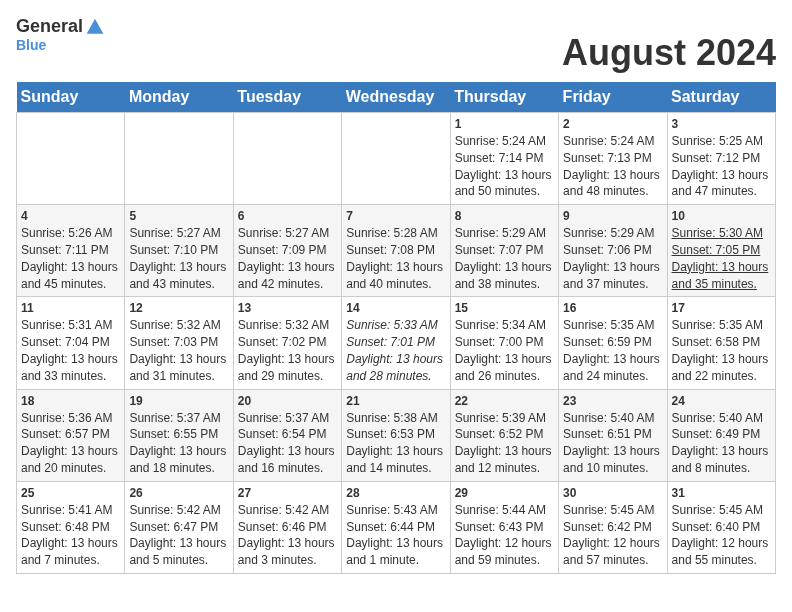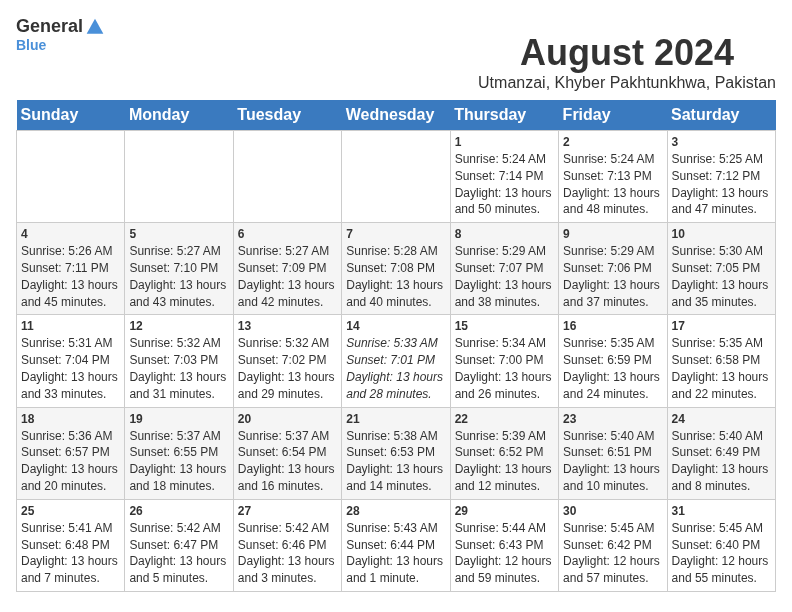--- a/index.html
+++ b/index.html
@@ -102,21 +102,20 @@
     <div class="logo-text">
       <span class="logo-general">General</span>
       <svg class="logo-icon" viewBox="0 0 24 24">
         <polygon points="12,2 22,20 2,20" fill="#4a90d9"></polygon>
       </svg>
     </div>
     <span class="logo-blue">Blue</span>
   </div>
   <div class="title-area">
     <div class="main-title">August 2024</div>
-    <div class="subtitle">Utmanzai, Khyber Pakhtunkhwa, Pakistan</div>
   </div>
 </div>
 
 <table>
   <thead>
     <tr>
     <th>Sunday</th>
         <th>Monday</th>
         <th>Tuesday</th>
         <th>Wednesday</th>
@@ -191,21 +190,21 @@
         </td>
         <td>
           <div class="day-num">9</div>
           <div class="day-info" style="white-space: pre-line;">Sunrise: 5:29 AM
 Sunset: 7:06 PM
 Daylight: 13 hours
 and 37 minutes.</div>
         </td>
         <td>
           <div class="day-num">10</div>
-          <div class="day-info" style="white-space: pre-line;">Sunrise: 5:30 AM
+          <div class="day-info" style="white-space: pre-line; text-decoration: underline;">Sunrise: 5:30 AM
 Sunset: 7:05 PM
 Daylight: 13 hours
 and 35 minutes.</div>
         </td>
       </tr>
       <tr>
         <td>
           <div class="day-num">11</div>
           <div class="day-info" style="white-space: pre-line;">Sunrise: 5:31 AM
 Sunset: 7:04 PM

